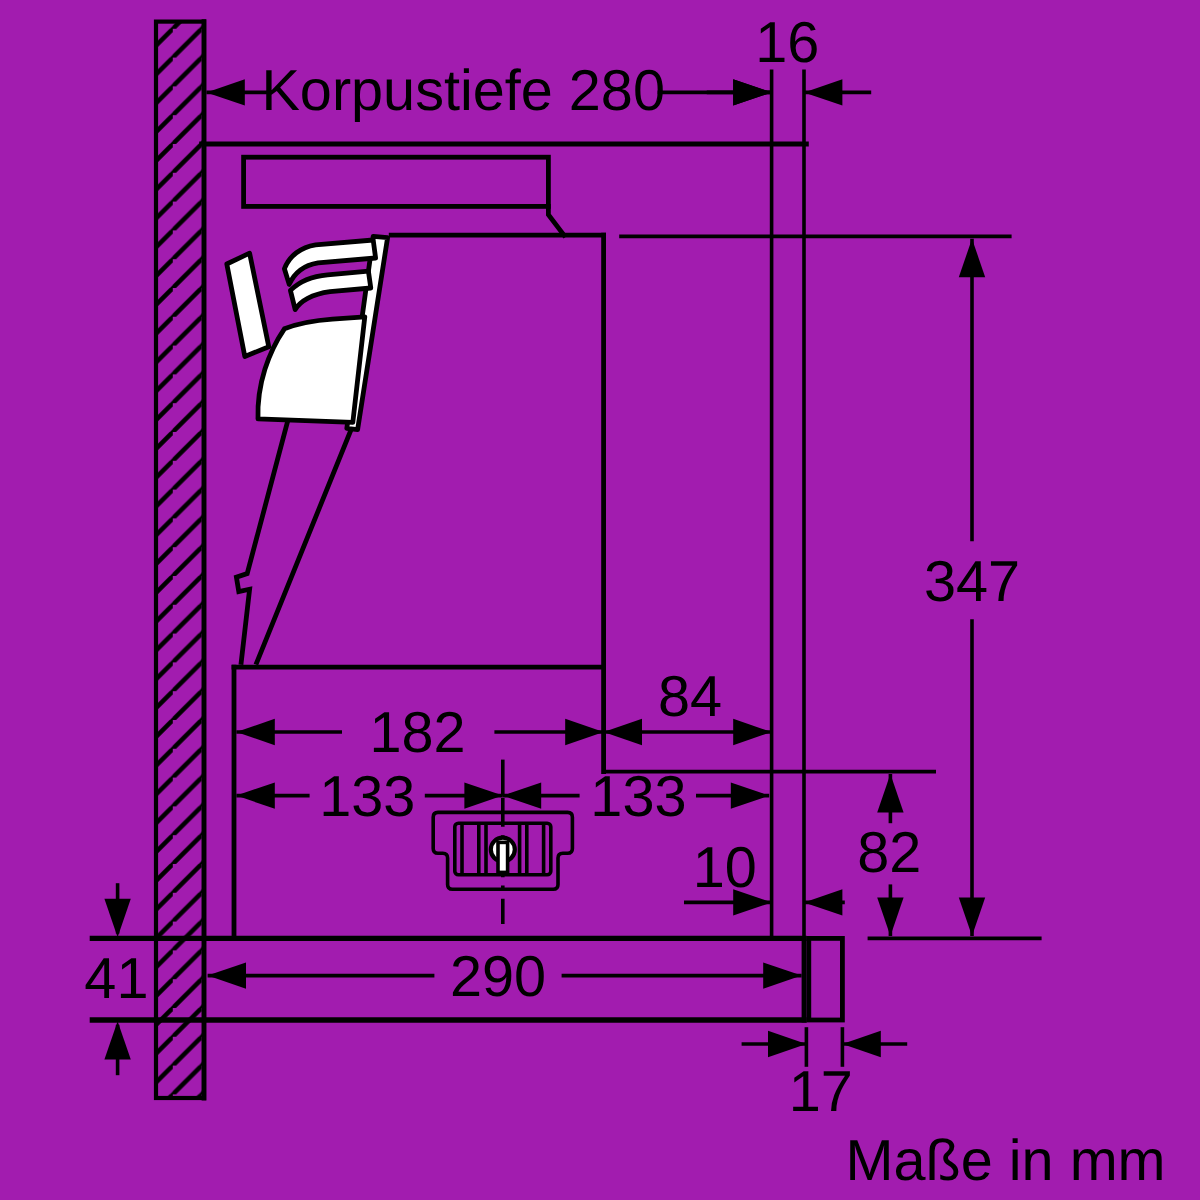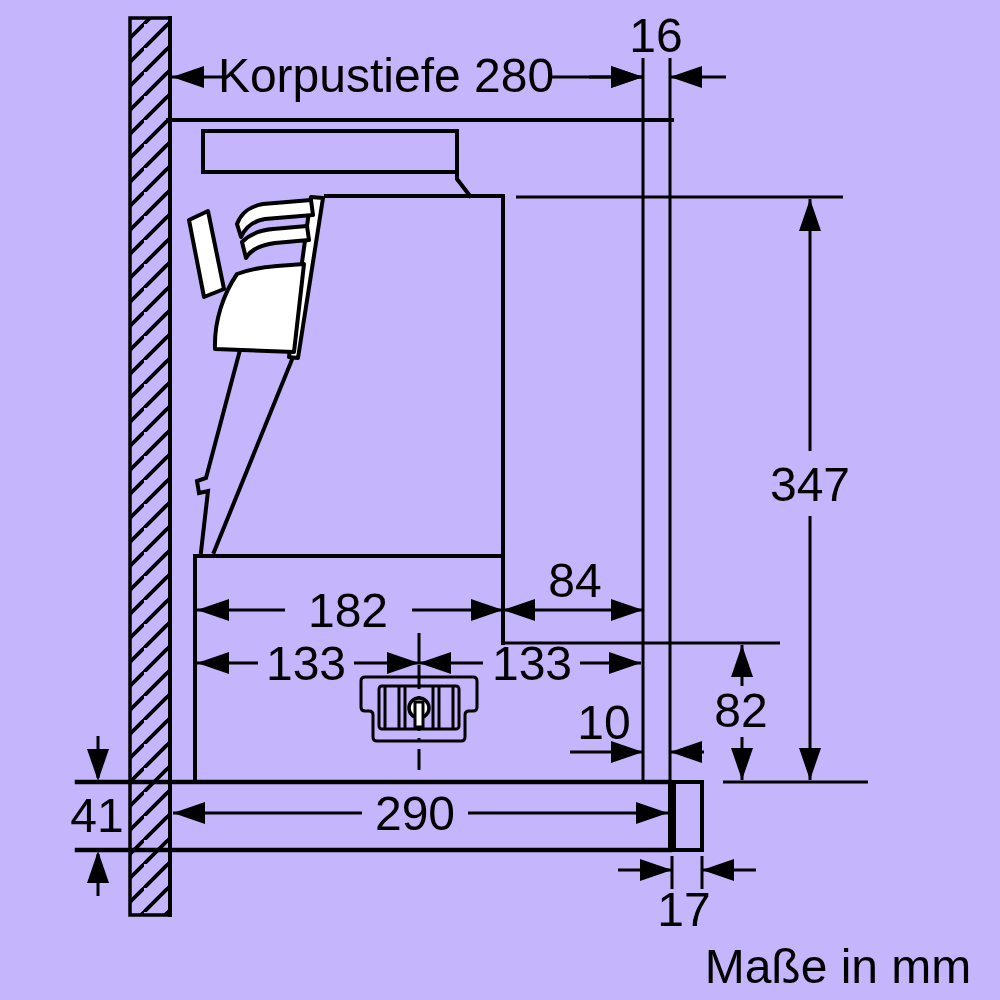--- a/index.html
+++ b/index.html
@@ -1,16 +1,16 @@
 <!DOCTYPE html>
 <html><head>
 <meta charset="utf-8">
 <style>
   html,body{margin:0;padding:0;background:#ffffff;}
-  .stage{position:relative;width:1000px;height:1000px;background:#c4b5fd;overflow:hidden;}
+  .stage{position:relative;width:1000px;height:1000px;background:#a21caf;overflow:hidden;}
   svg{position:absolute;left:0;top:0;}
   .outline{stroke:#000;stroke-width:4;fill:none;stroke-linecap:square;stroke-linejoin:miter;}
   .outline-thick{stroke:#000;stroke-width:4.5;fill:none;stroke-linecap:square;}
   .dimline{stroke:#000;stroke-width:3;fill:none;stroke-linecap:butt;}
   .thinline{stroke:#000;stroke-width:3;fill:none;}
   .arrow{fill:#000;stroke:none;}
   .whitefill{fill:#ffffff;stroke:#000;stroke-width:4;stroke-linejoin:round;}
   .dimtext{font-family:"Liberation Sans", sans-serif;font-size:48px;fill:#000;text-anchor:middle;}
   .centerline{stroke:#000;stroke-width:3;fill:none;stroke-dasharray:24 7 4 7;}
 </style>

